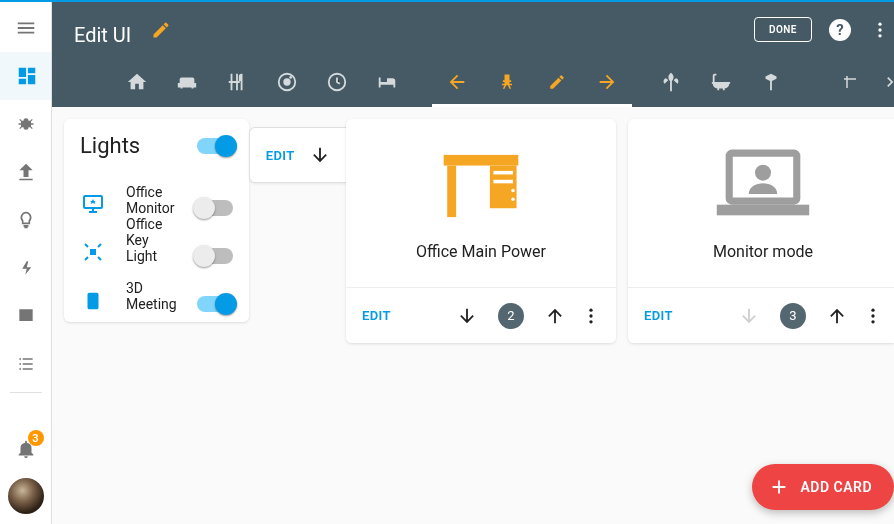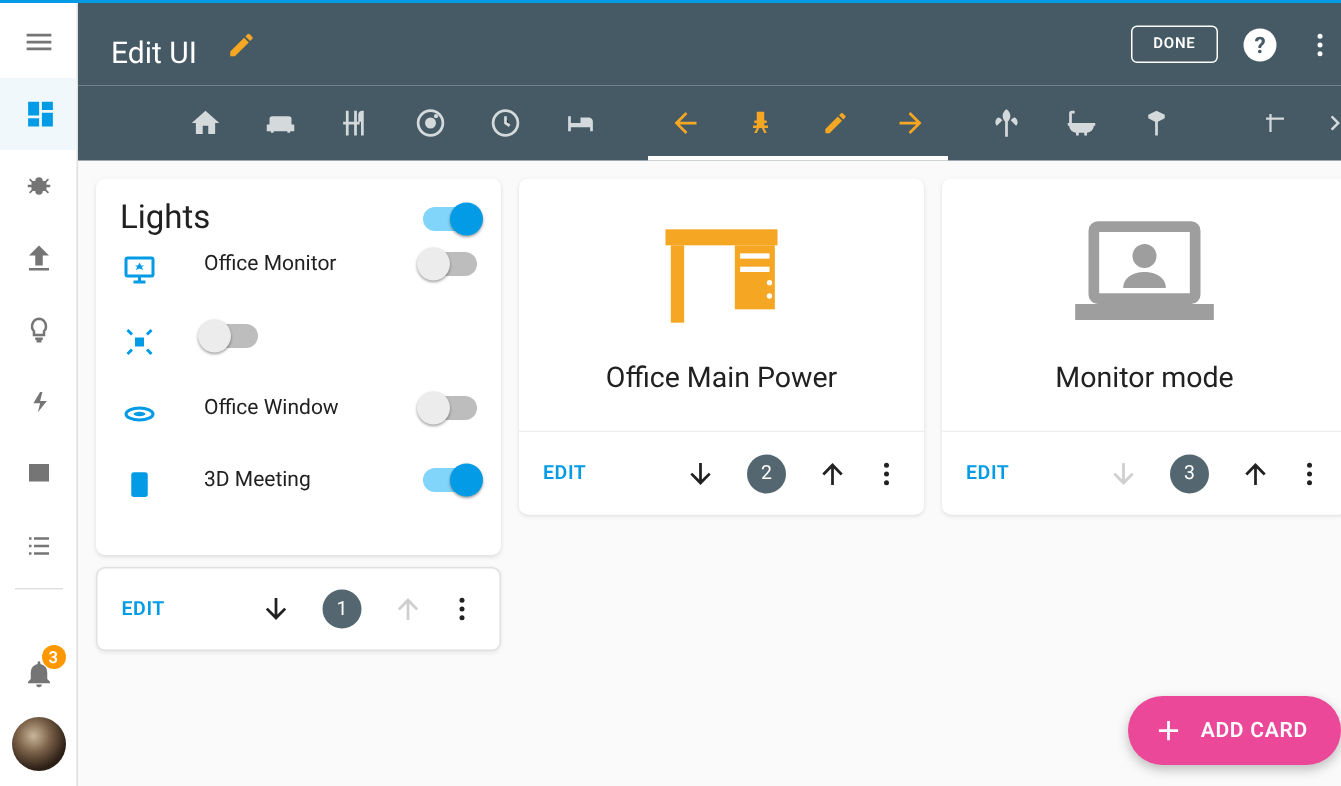--- a/index.html
+++ b/index.html
@@ -37,37 +37,37 @@
   .card-lights { width:270px; }
   .card-lights-body { padding:14px 16px 10px; }
   .lights-header { display:flex; align-items:center; justify-content:space-between; margin-bottom:10px; }
   .lights-title { font-size:22px; font-weight:400; color:#212121; }
   .toggle { width:36px; height:16px; border-radius:10px; position:relative; cursor:pointer; }
   .toggle.on { background:#81d4fa; }
   .toggle.off { background:#bdbdbd; }
   .toggle-knob { position:absolute; top:-3px; width:22px; height:22px; border-radius:50%; box-shadow:0 1px 2px rgba(0,0,0,0.4); }
   .toggle.on .toggle-knob { right:-4px; background:#039be5; }
   .toggle.off .toggle-knob { left:-4px; background:#ececec; }
-  .light-row { display:flex; align-items:flex-start; height:48px; gap:30px; }
+  .light-row { display:flex; align-items:flex-end; height:48px; gap:20px; }
   .light-row .icon-slot { width:26px; display:flex; align-items:center; justify-content:center; color:#039be5; }
   .light-label { flex:1; font-size:14px; color:#212121; }
   .edit-bar { height:56px; border-top:1px solid #eee; display:flex; align-items:center; padding:0 10px 0 16px; gap:4px; background:#fff; border-radius:0 0 6px 6px; }
   .edit-bar.detached { border:1px solid #e0e0e0; border-radius:6px; margin-top:8px; box-shadow:0 1px 3px rgba(0,0,0,0.08);}
   .edit-link { color:#039be5; font-size:13px; font-weight:600; letter-spacing:0.4px; cursor:pointer; }
   .bar-spacer { flex:1; }
   .circle-num { width:26px; height:26px; border-radius:50%; background:#546770; color:#fff; font-size:13px; display:flex; align-items:center; justify-content:center; margin:0 10px; }
   .arrow-btn { width:34px; height:34px; display:flex; align-items:center; justify-content:center; cursor:pointer; color:#212121; }
   .arrow-btn.disabled { color:#cfcfcf; cursor:default; }
   .more-dots { width:30px; height:30px; display:flex; align-items:center; justify-content:center; cursor:pointer; color:#212121; }
   .card-tile { width:270px; }
   .tile-body { height:168px; display:flex; flex-direction:column; align-items:center; justify-content:center; gap:16px; padding:10px; }
-  .tile-label { font-size:19px; color:#212121; text-align:center; }
+  .tile-label { font-size:16px; color:#212121; text-align:center; }
   .edit-bar.attached { border-top:1px solid #eee; }
-  .fab { position:absolute; right:16px; bottom:14px; background:#ec4899; color:#fff; border:none; border-radius:28px; height:46px; padding:0 22px 0 16px; display:flex; align-items:center; gap:10px; font-size:14px; font-weight:600; letter-spacing:0.5px; cursor:pointer; box-shadow:0 3px 8px rgba(0,0,0,0.25); }
-  .lights-wrapper { display:flex; flex-direction:column; width:270px; }
+  .fab { position:absolute; right:16px; bottom:14px; background:#ef4444; color:#fff; border:none; border-radius:28px; height:46px; padding:0 22px 0 16px; display:flex; align-items:center; gap:10px; font-size:14px; font-weight:600; letter-spacing:0.5px; cursor:pointer; box-shadow:0 3px 8px rgba(0,0,0,0.25); }
+  .lights-wrapper { display:flex; flex-direction:row; width:270px; }
   svg { display:block; }
 </style>
 </head>
 <body>
 
 <div class="sidebar">
   <div class="sidebar-top">
     <div class="sidebar-icon">
       <svg width="22" height="22" viewBox="0 0 24 24">
           <path fill="currentColor" d="M3 6h18v2H3V6m0 5h18v2H3v-2m0 5h18v2H3v-2Z"></path>
@@ -260,32 +260,21 @@
                 <div class="toggle-knob"></div>
               </div>
           </div>
           <div class="light-row">
             <span class="icon-slot">
                 <svg width="24" height="24" viewBox="0 0 24 24">
                   <rect x="9" y="9" width="6" height="6" fill="currentColor"></rect>
                   <path stroke="currentColor" stroke-width="2" d="M4 4l3 3M20 4l-3 3M4 20l3-3M20 20l-3-3"></path>
                 </svg>
               </span>
-            <div class="toggle off">
-                <div class="toggle-knob"></div>
-              </div>
-          </div>
-          <div class="light-row">
-            <span class="icon-slot">
-                <svg width="24" height="24" viewBox="0 0 24 24">
-                  <ellipse cx="12" cy="12" rx="9" ry="4" fill="none" stroke="currentColor" stroke-width="2"></ellipse>
-                  <ellipse cx="12" cy="12" rx="4" ry="1.5" fill="currentColor"></ellipse>
-                </svg>
-              </span>
-            <span class="light-label">Office Window</span>
+            <span class="light-label">Office Key Light</span>
             <div class="toggle off">
                 <div class="toggle-knob"></div>
               </div>
           </div>
           <div class="light-row">
             <span class="icon-slot">
                 <svg width="22" height="22" viewBox="0 0 24 24">
                   <rect x="6" y="3" width="12" height="18" rx="2" fill="currentColor"></rect>
                 </svg>
               </span>

